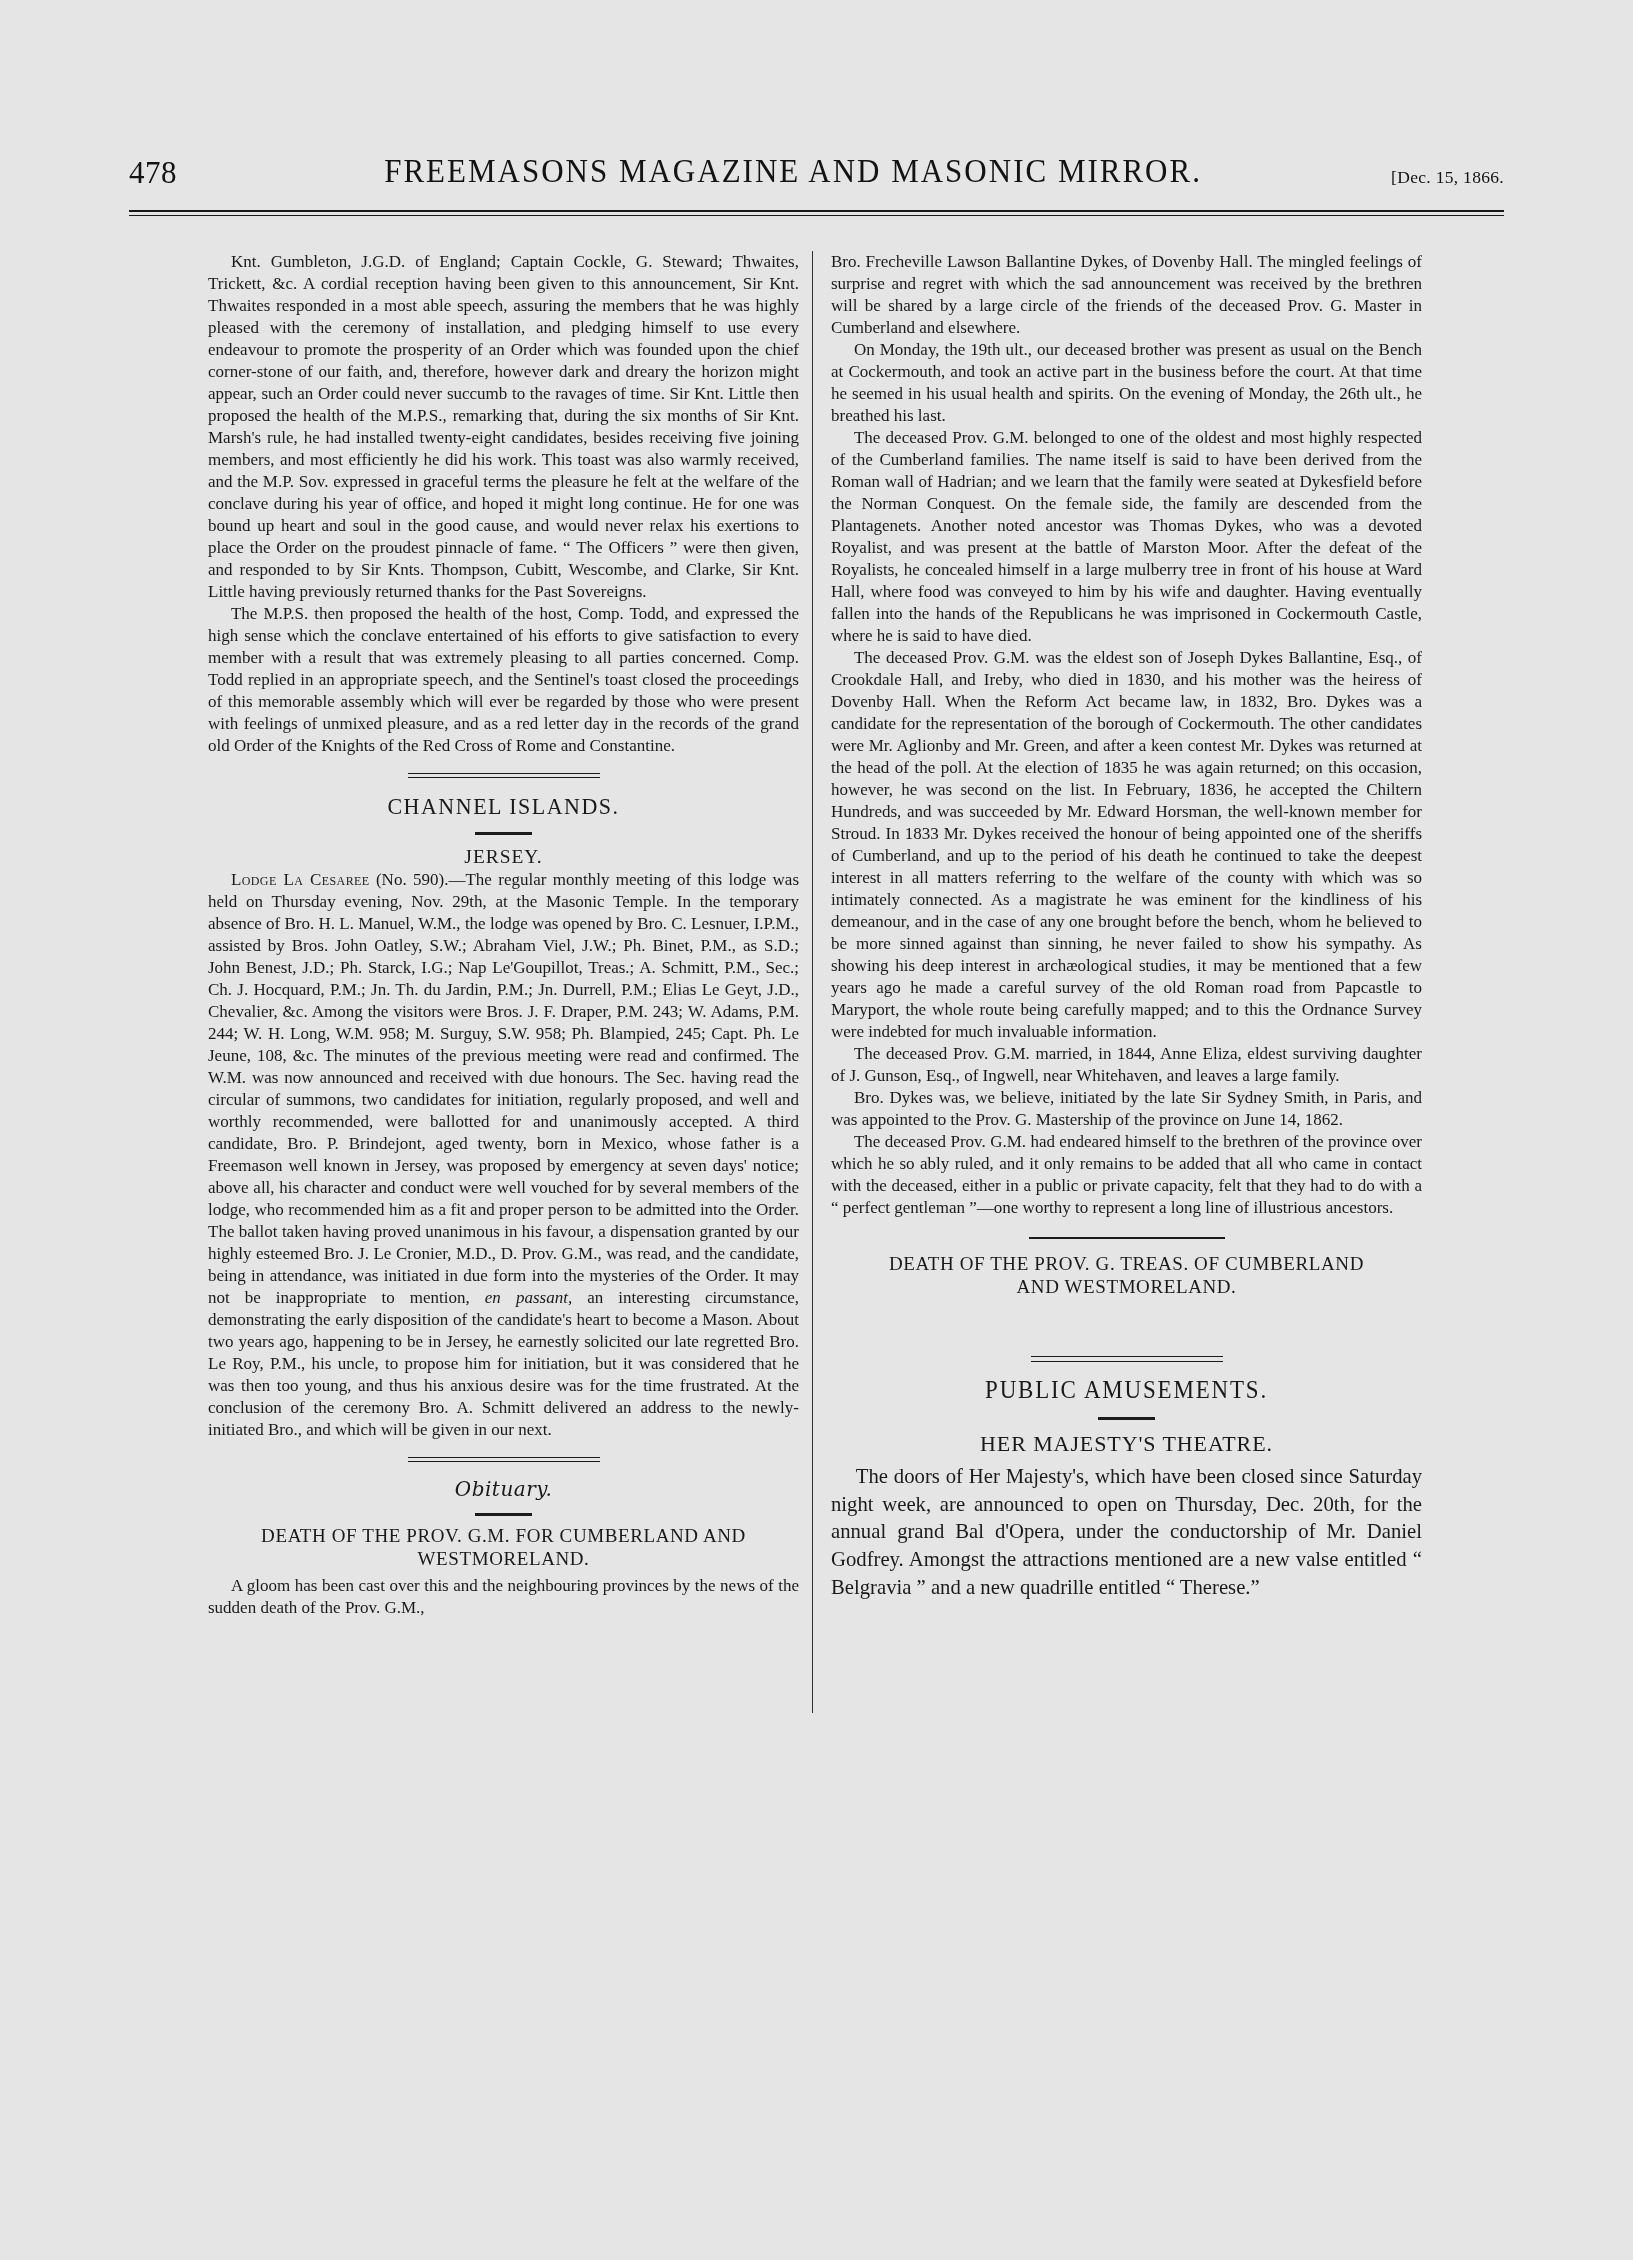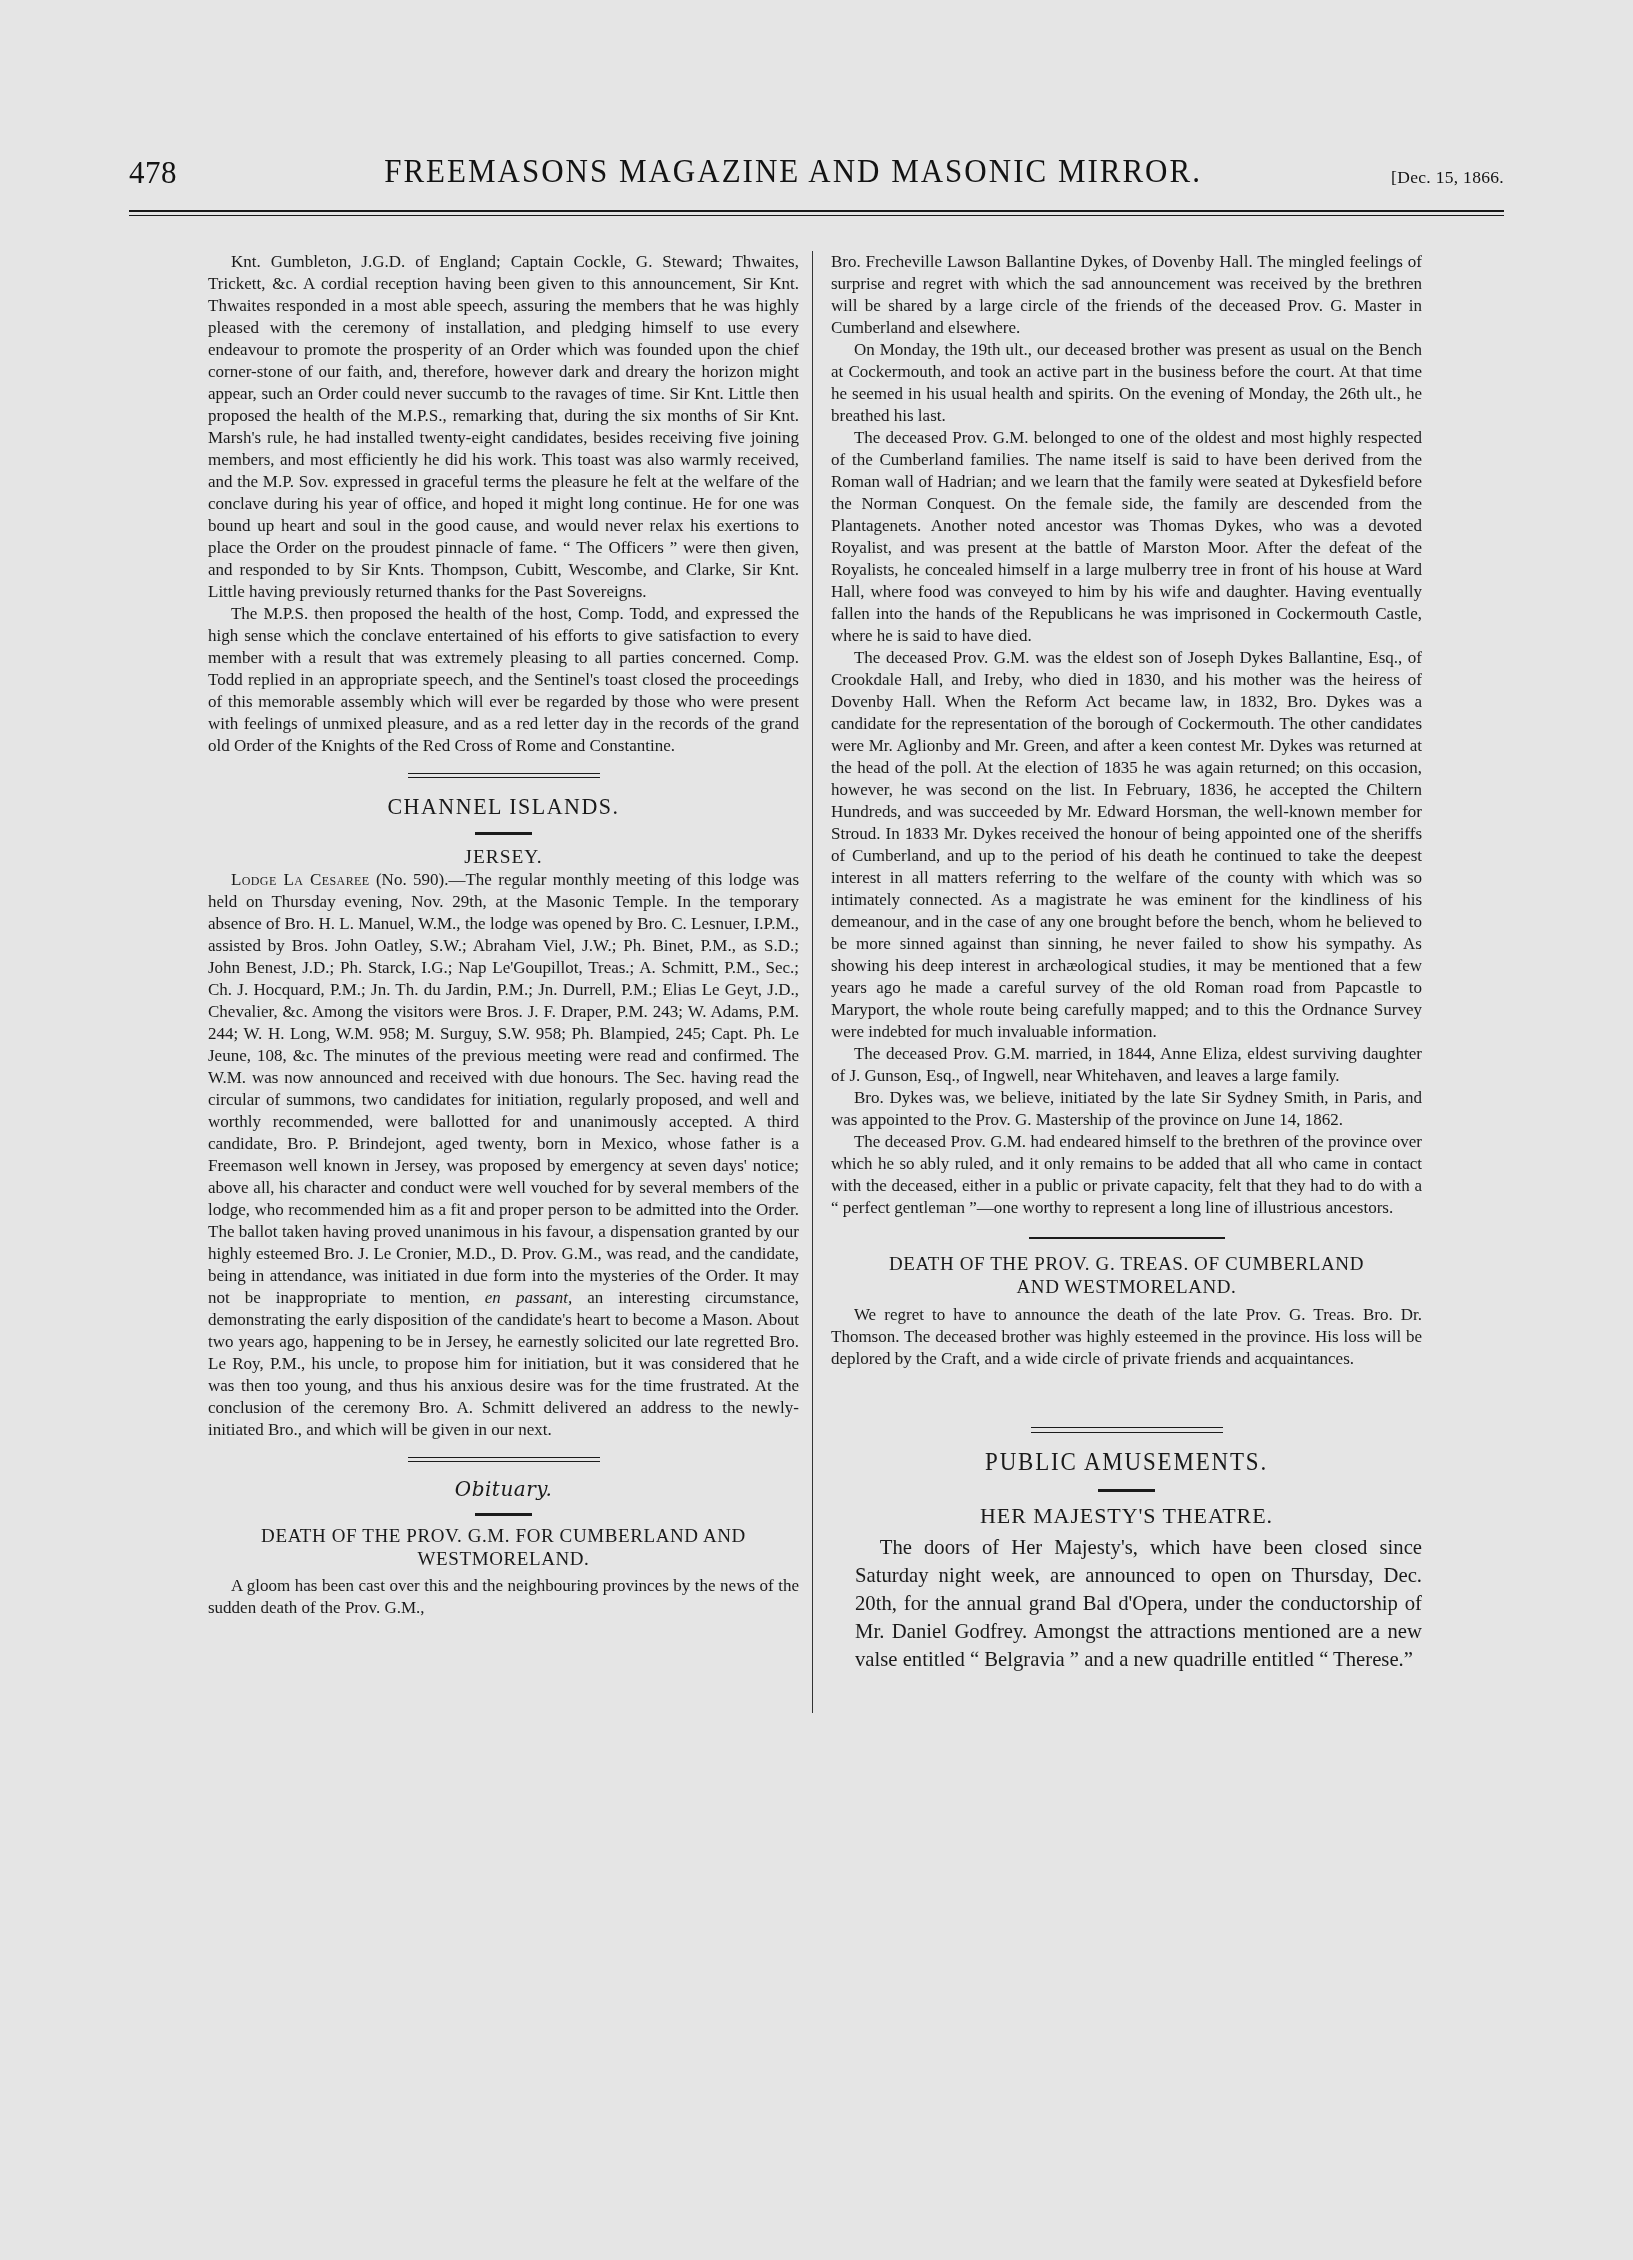--- a/index.html
+++ b/index.html
@@ -233,31 +233,30 @@
 
     <p>The deceased Prov. G.M. had endeared himself to the brethren of the province over which he so ably ruled, and it only remains to be added that all who came in contact with the deceased, either in a public or private capacity, felt that they had to do with a “ perfect gentleman ”—one worthy to represent a long line of illustrious ancestors.</p>
 
     <div class="rule-single"></div>
 
     <h3 class="obit-head">
       <span>DEATH OF THE PROV. G. TREAS. OF CUMBERLAND</span><br>
       <span>AND WESTMORELAND.</span>
     </h3>
 
-    <p style="margin-top:5.5px;">We regret to have to announce the death of the late Prov. G. Treas. Bro. Dr. Thomson. The deceased brother was highly esteemed in the province. His loss will be deplored by the Craft, and a wide circle of private friends and acquaintances.</p>
 
     <div class="amusements">
 
       <div class="rule-double" style="margin-top:57px;"></div>
 
       <h2 class="section-head">PUBLIC AMUSEMENTS.</h2>
 
       <div class="rule-short"></div>
 
       <h3 class="sub-head">HER MAJESTY'S THEATRE.</h3>
 
-      <p style="margin-top:3.7px;margin-left:24px;">The doors of Her Majesty's, which have been closed since Saturday night week, are announced to open on Thursday, Dec. 20th, for the annual grand Bal d'Opera, under the conductorship of Mr. Daniel Godfrey. Amongst the attractions mentioned are a new valse entitled “ Belgravia ” and a new quadrille entitled “ Therese.”</p>
+      <p style="margin-top:3.7px;">The doors of Her Majesty's, which have been closed since Saturday night week, are announced to open on Thursday, Dec. 20th, for the annual grand Bal d'Opera, under the conductorship of Mr. Daniel Godfrey. Amongst the attractions mentioned are a new valse entitled “ Belgravia ” and a new quadrille entitled “ Therese.”</p>
     </div>
 
   </div>
 
 </div>
 
 
 </body></html>

